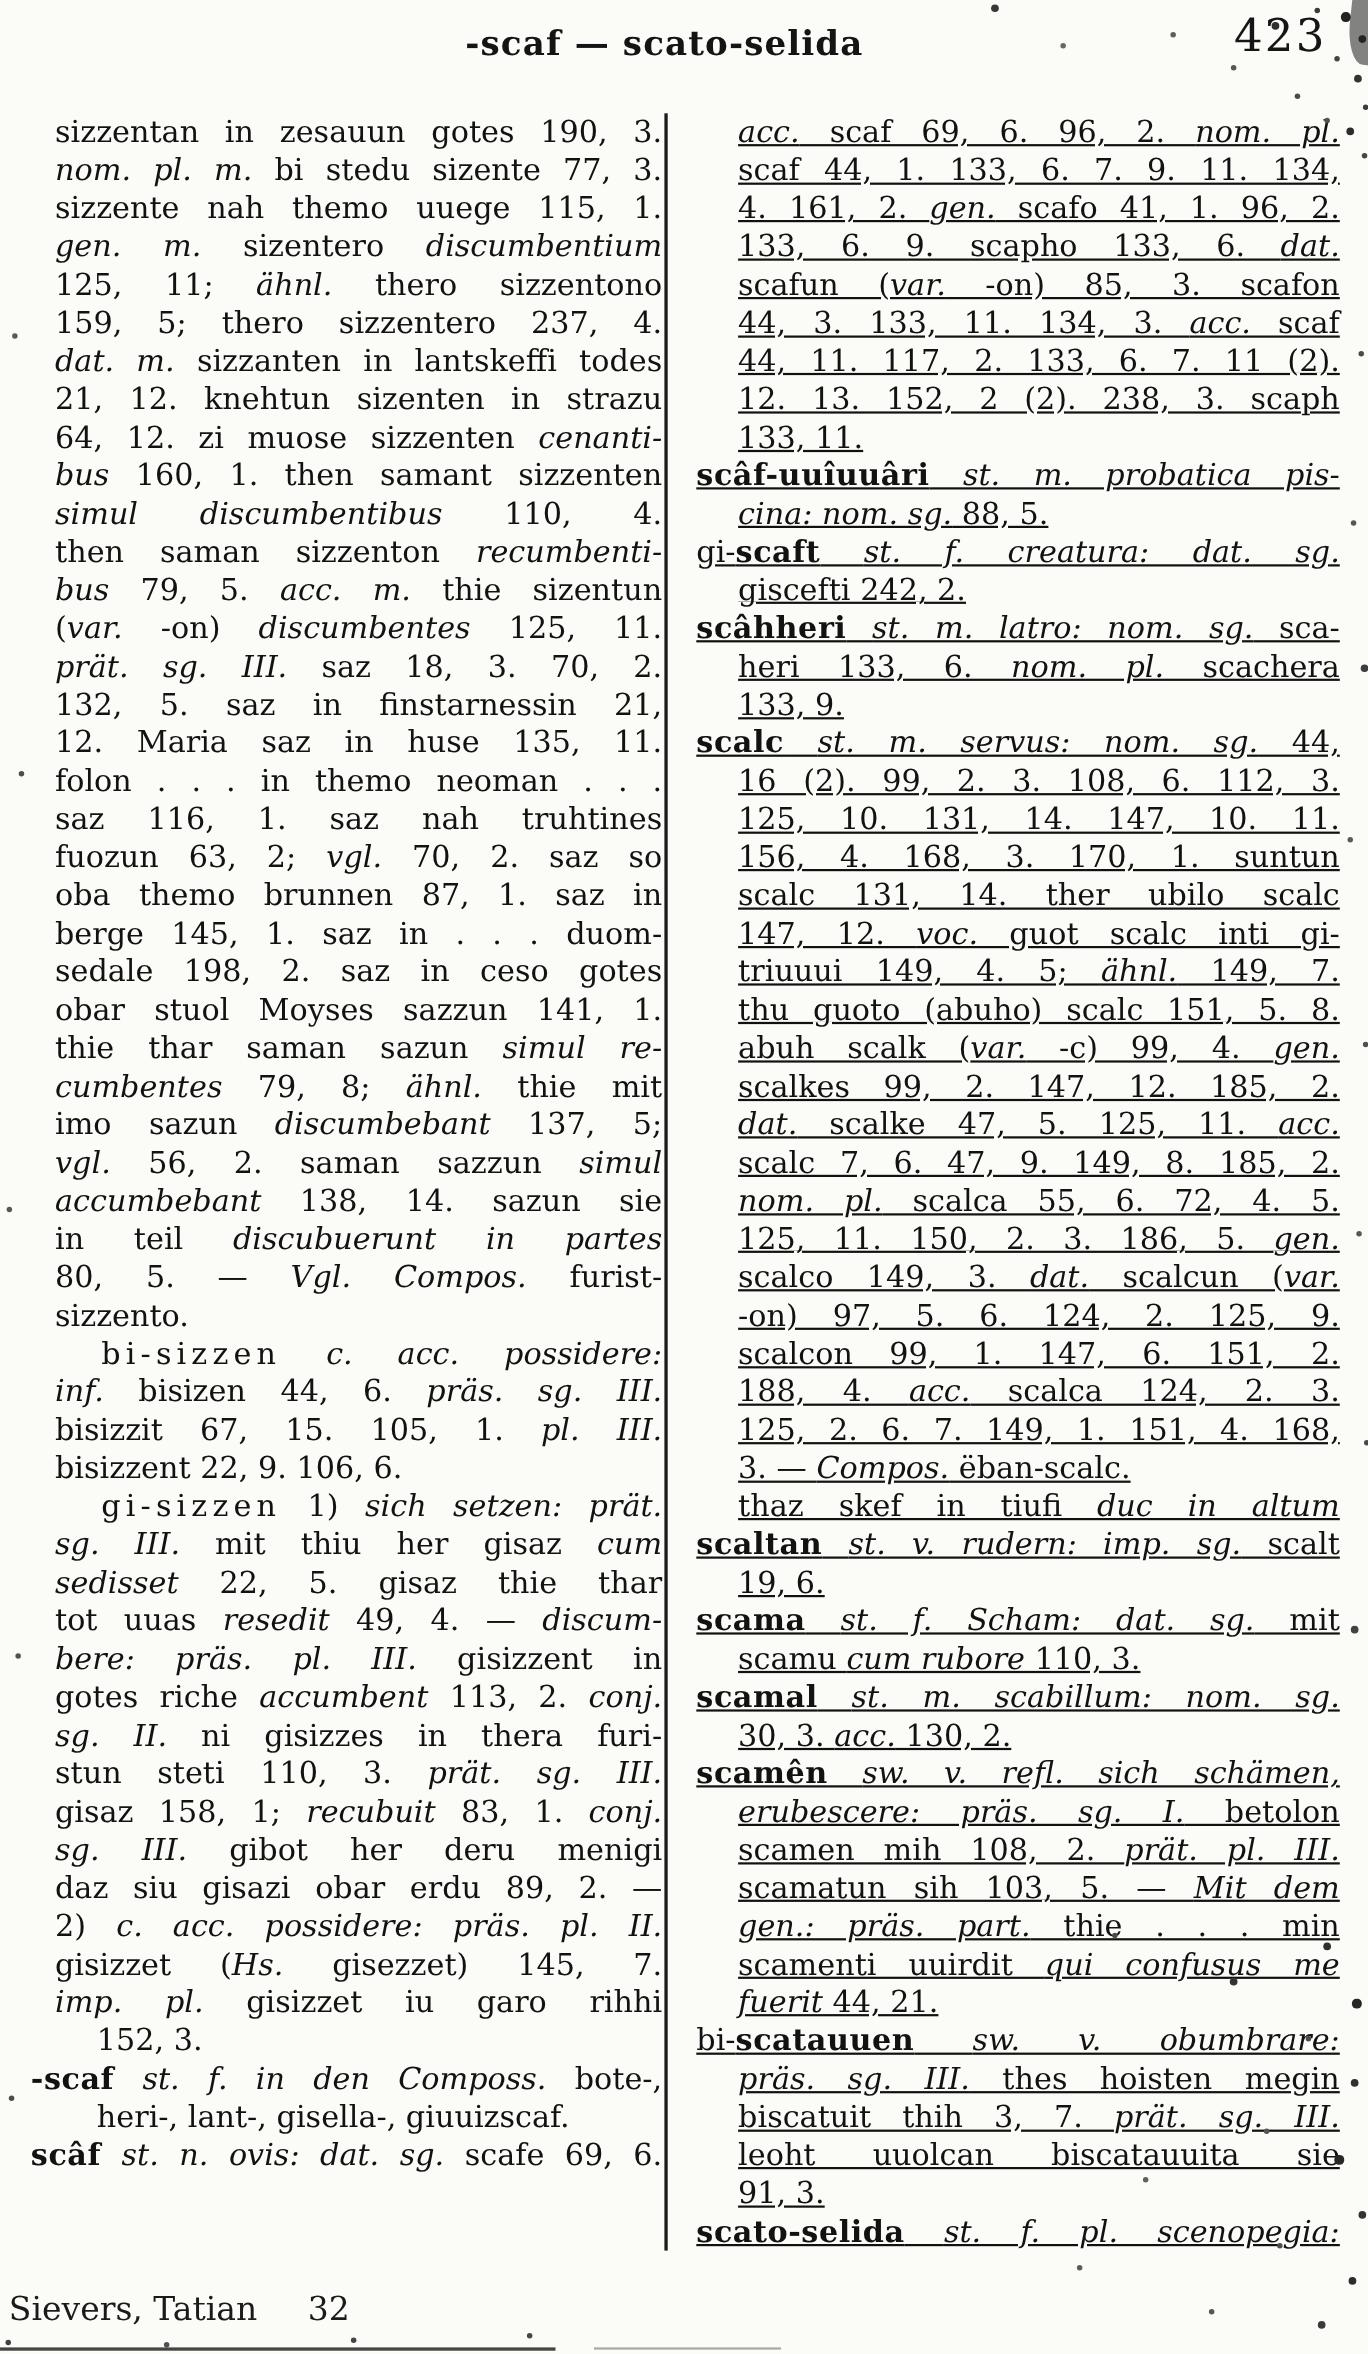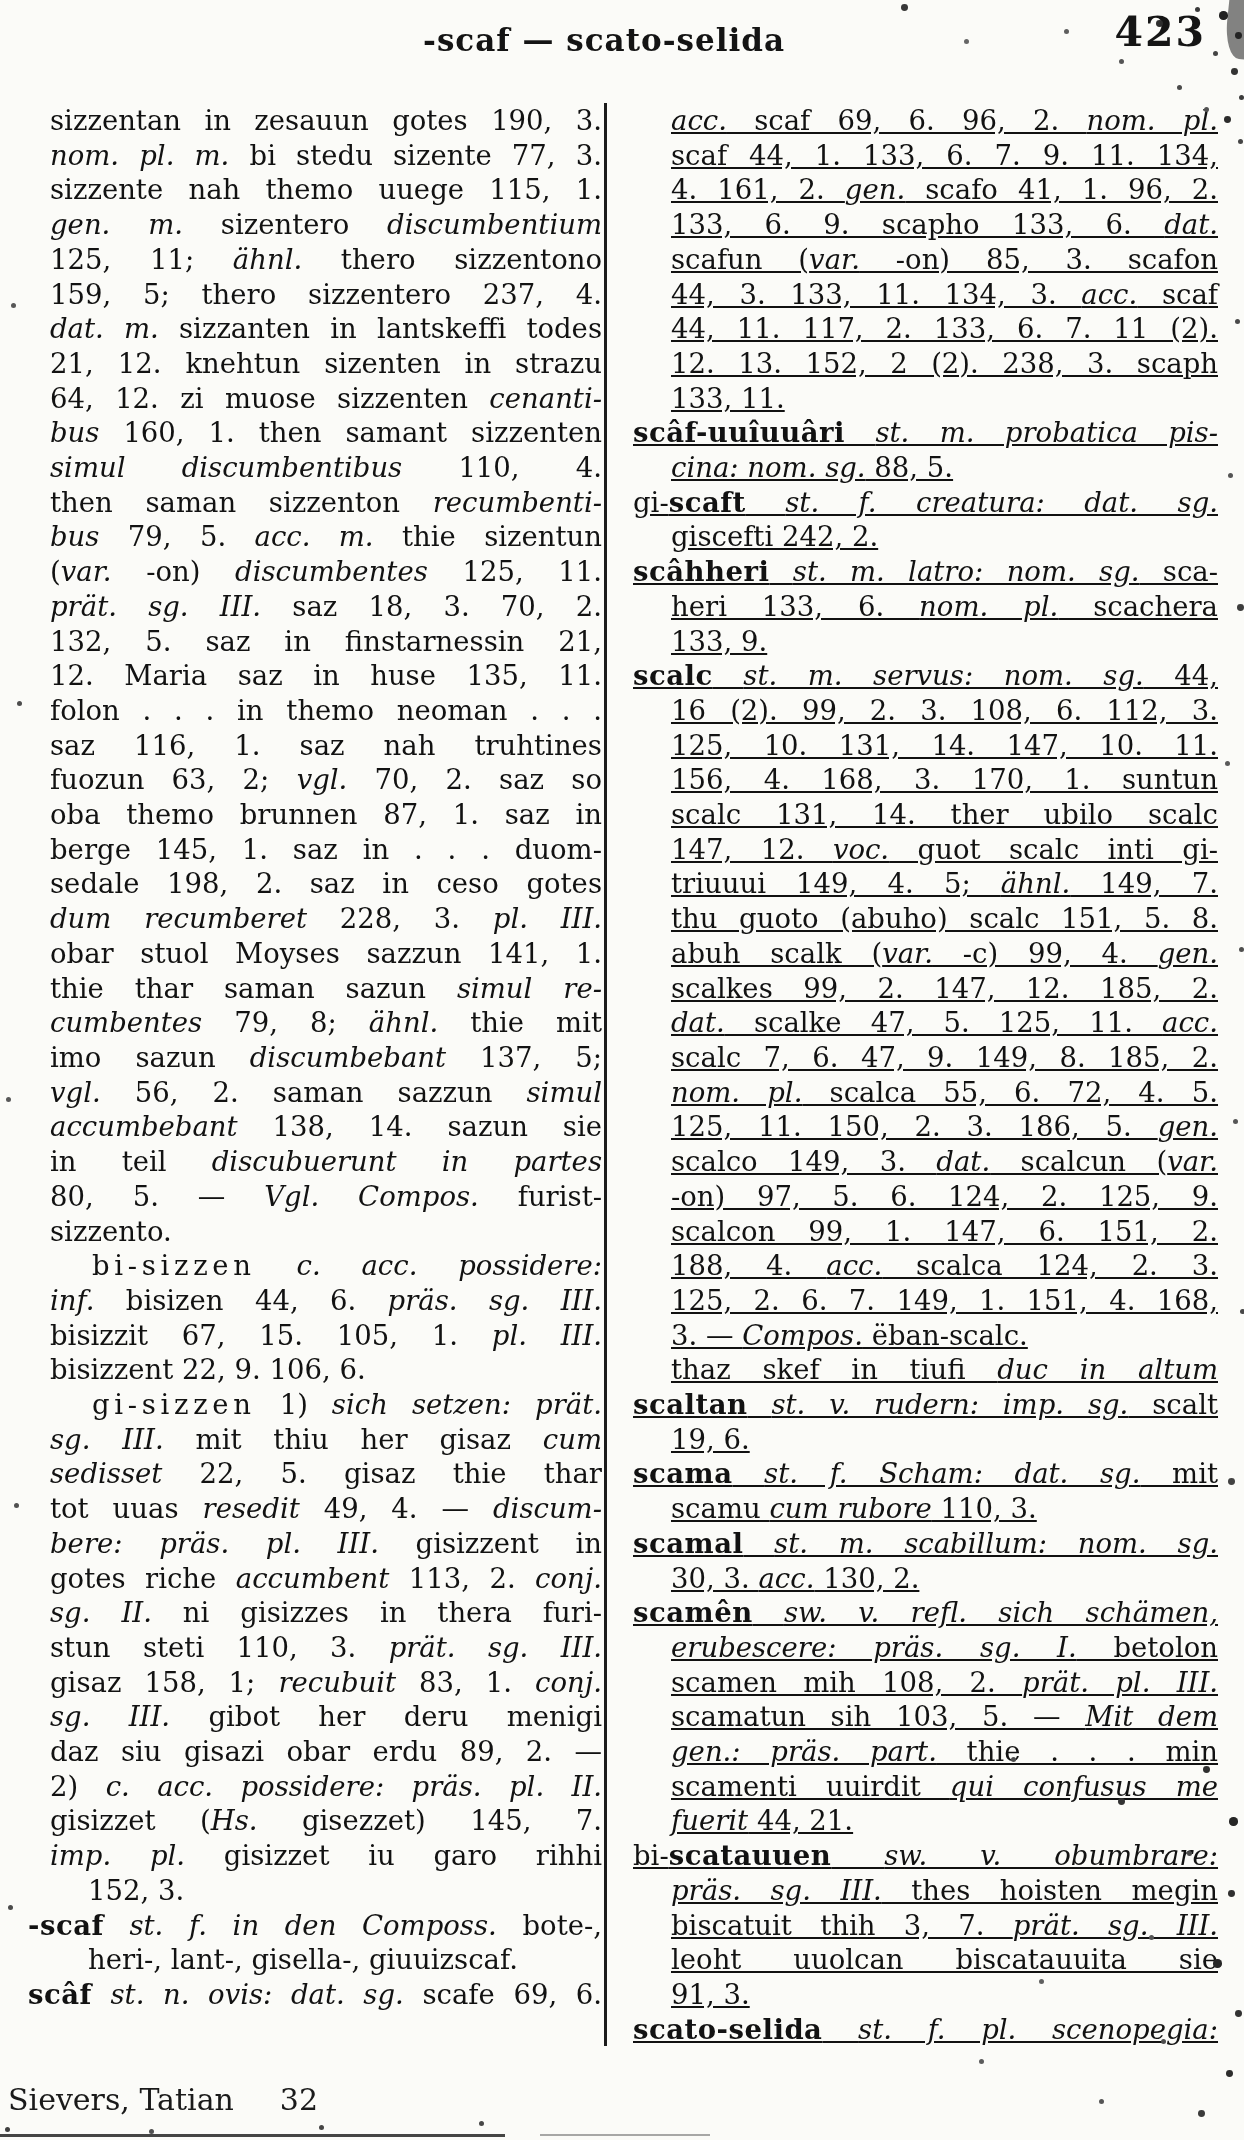--- a/index.html
+++ b/index.html
@@ -10,21 +10,21 @@
     -webkit-font-smoothing:antialiased;
   }
   
   #header-title{
     position:absolute;top:22px;left:0;right:0;text-align:center;
     transform:translateX(-18px);
     font-size:31px;font-weight:bold;letter-spacing:1px;color:#141414;
   }
   #page-number{
     position:absolute;top:8px;right:38px;
-    font-size:41px;font-weight:bold;color:#151515;letter-spacing:2px;margin-left:24px;
+    font-size:41px;font-weight:normal;color:#151515;letter-spacing:2px;margin-left:24px;
   }
   
   #columns{
     position:absolute;top:103px;left:28px;right:26px;
     display:flex;align-items:stretch;
   }
   #col-left{width:574px;padding-left:22px;box-sizing:border-box;}
   #divider{width:3px;background:#1b1b1b;margin-left:2px;}
   #col-right{flex:1;padding-left:26px;box-sizing:border-box;text-decoration:underline;}
   .line{
@@ -94,21 +94,20 @@
       <div class="line"><span>(</span><span class="it">var.</span><span> -on) </span><span class="it">discumbentes</span><span> 125, 11.</span></div>
       <div class="line"><span class="it">prät. sg. III.</span><span> saz 18, 3. 70, 2.</span></div>
       <div class="line"><span>132, 5. saz in finstarnessin 21,</span></div>
       <div class="line"><span>12. Maria saz in huse 135, 11.</span></div>
       <div class="line"><span>folon . . . in themo neoman . . .</span></div>
       <div class="line"><span>saz 116, 1. saz nah truhtines</span></div>
       <div class="line"><span>fuozun 63, 2; </span><span class="it">vgl.</span><span> 70, 2. saz so</span></div>
       <div class="line"><span>oba themo brunnen 87, 1. saz in</span></div>
       <div class="line"><span>berge 145, 1. saz in . . . duom-</span></div>
       <div class="line"><span>sedale 198, 2. saz in ceso gotes</span></div>
-      <div class="line"><span class="it">dum recumberet</span><span> 228, 3. </span><span class="it">pl. III.</span></div>
       <div class="line"><span>obar stuol Moyses sazzun 141, 1.</span></div>
       <div class="line"><span>thie thar saman sazun </span><span class="it">simul re-</span></div>
       <div class="line"><span class="it">cumbentes</span><span> 79, 8; </span><span class="it">ähnl.</span><span> thie mit</span></div>
       <div class="line"><span>imo sazun </span><span class="it">discumbebant</span><span> 137, 5;</span></div>
       <div class="line"><span class="it">vgl.</span><span> 56, 2. saman sazzun </span><span class="it">simul</span></div>
       <div class="line"><span class="it">accumbebant</span><span> 138, 14. sazun sie</span></div>
       <div class="line"><span>in teil </span><span class="it">discubuerunt in partes</span></div>
       <div class="line"><span>80, 5. — </span><span class="it">Vgl. Compos.</span><span> furist-</span></div>
       <div class="line last"><span>sizzento.</span></div>
       <div class="line par"><span class="sp">bi-sizzen</span><span> </span><span class="it">c. acc. possidere:</span></div>

